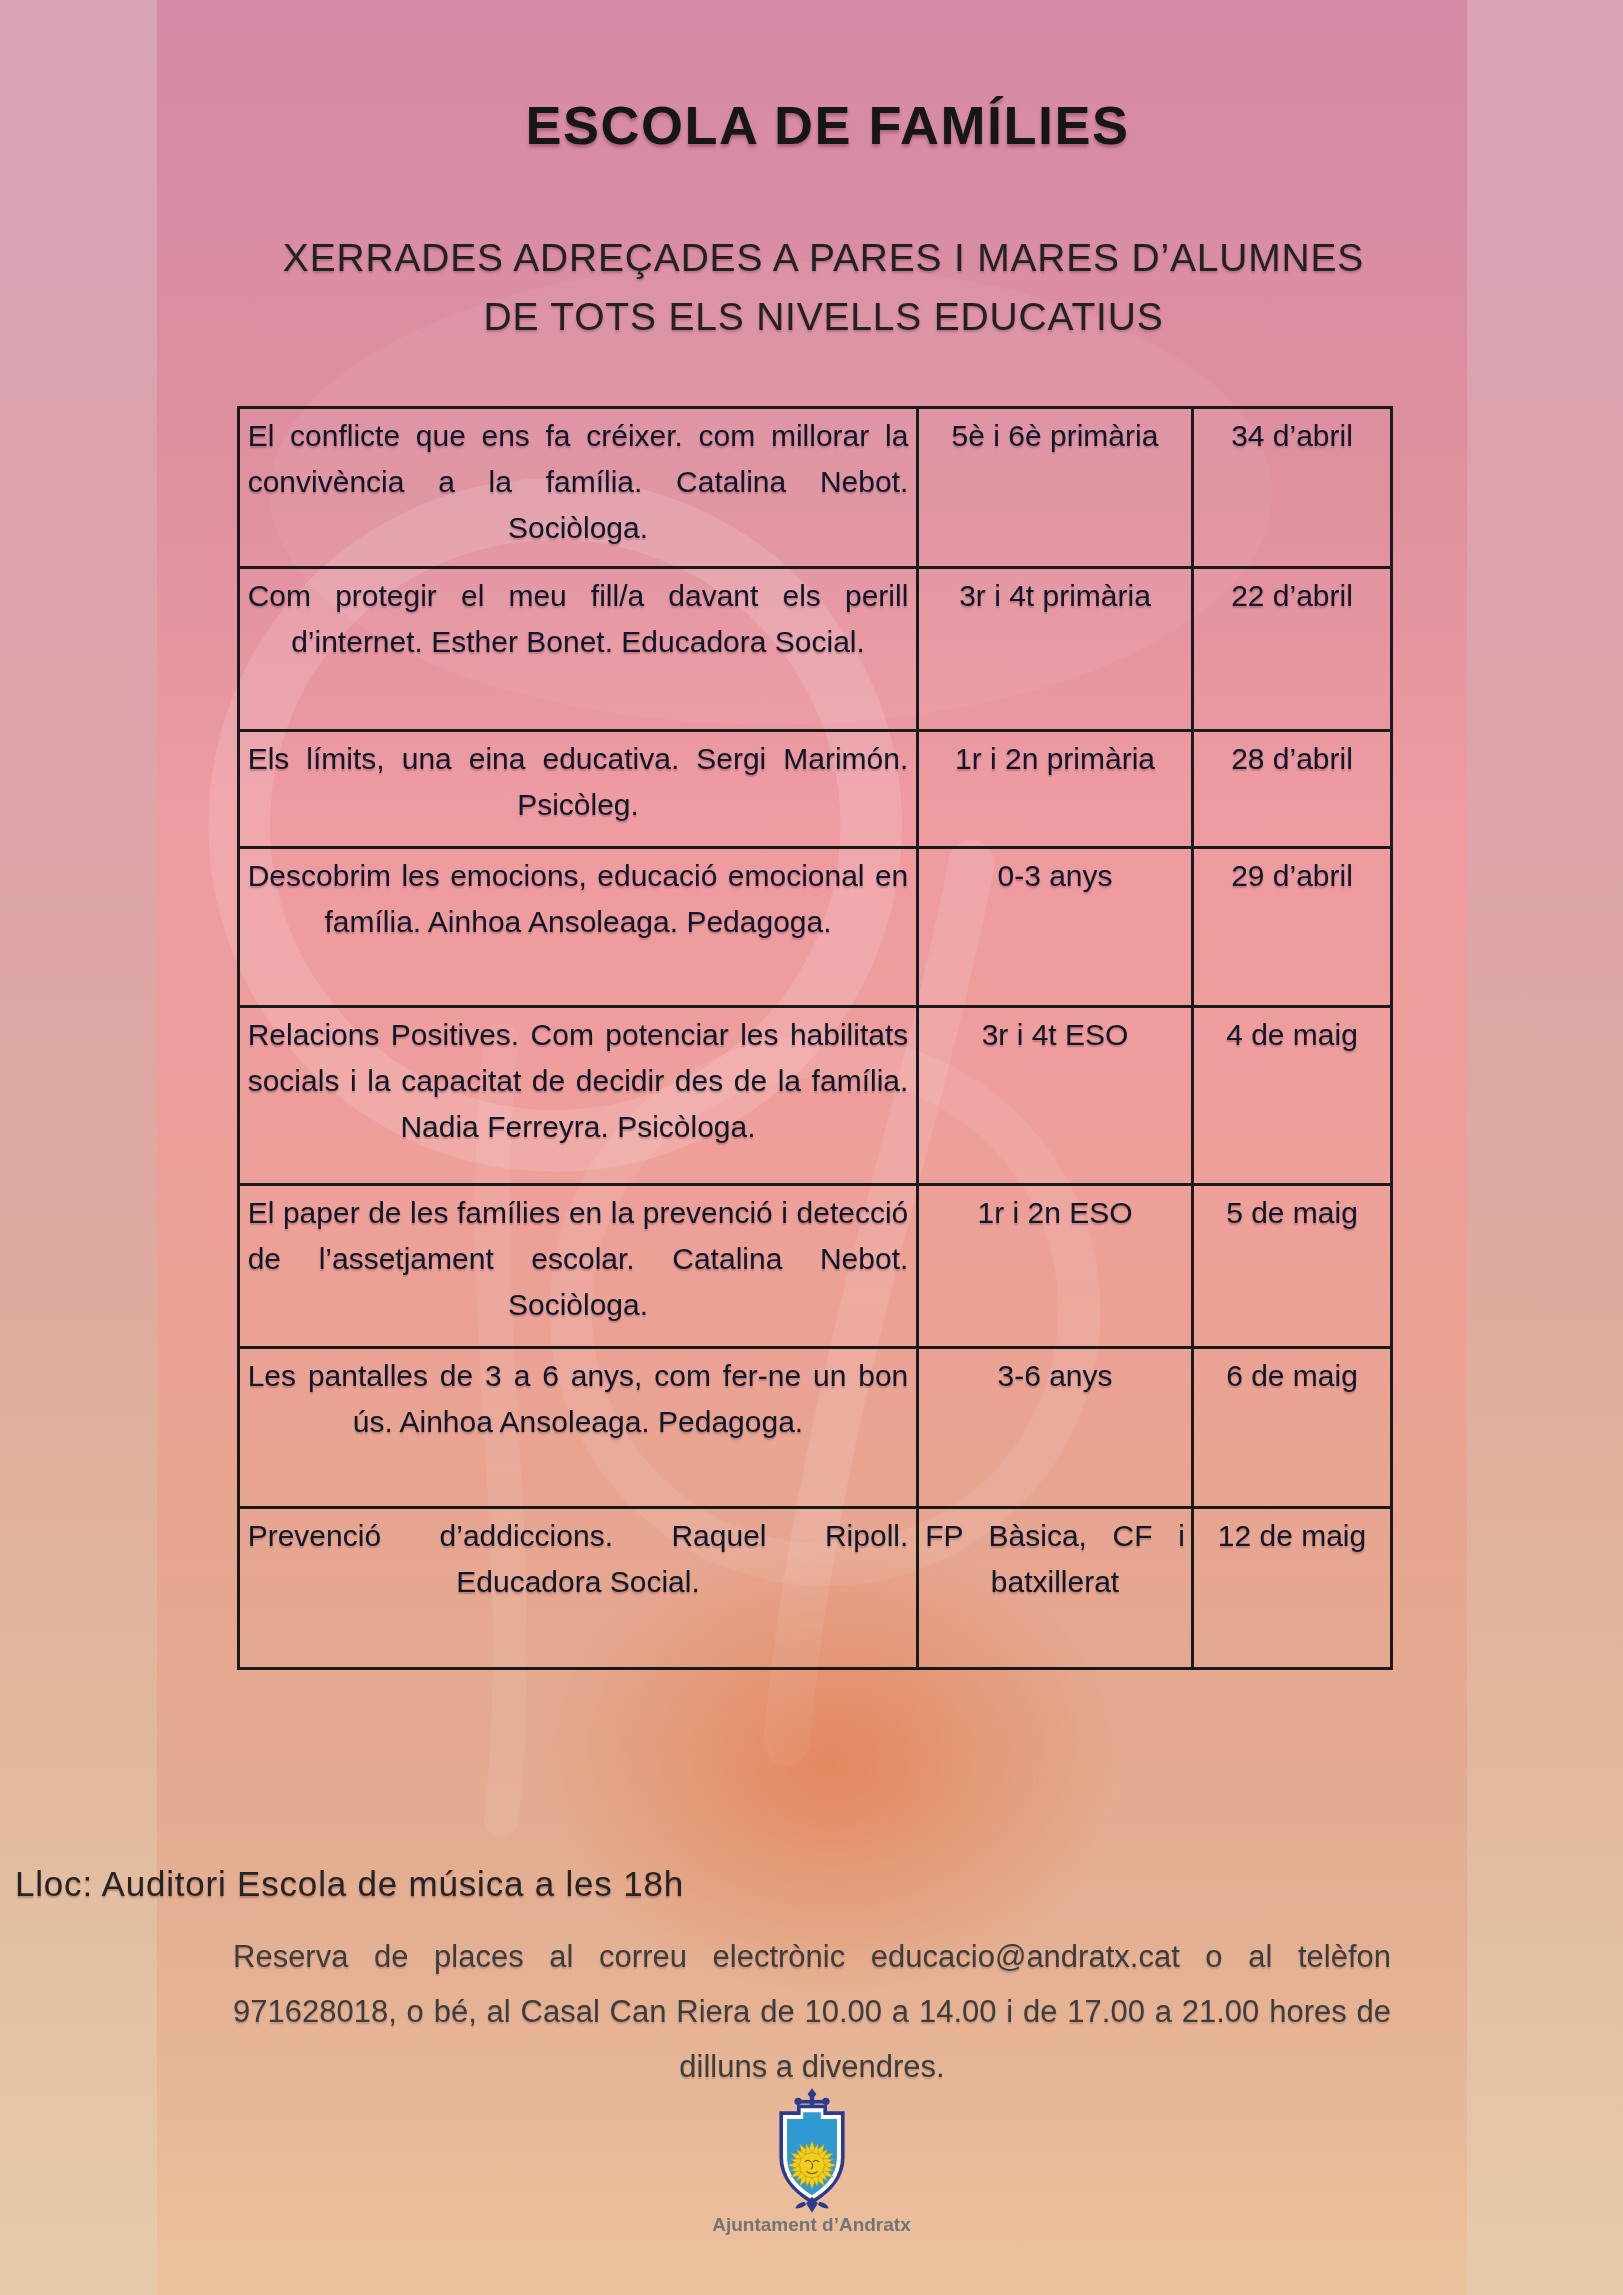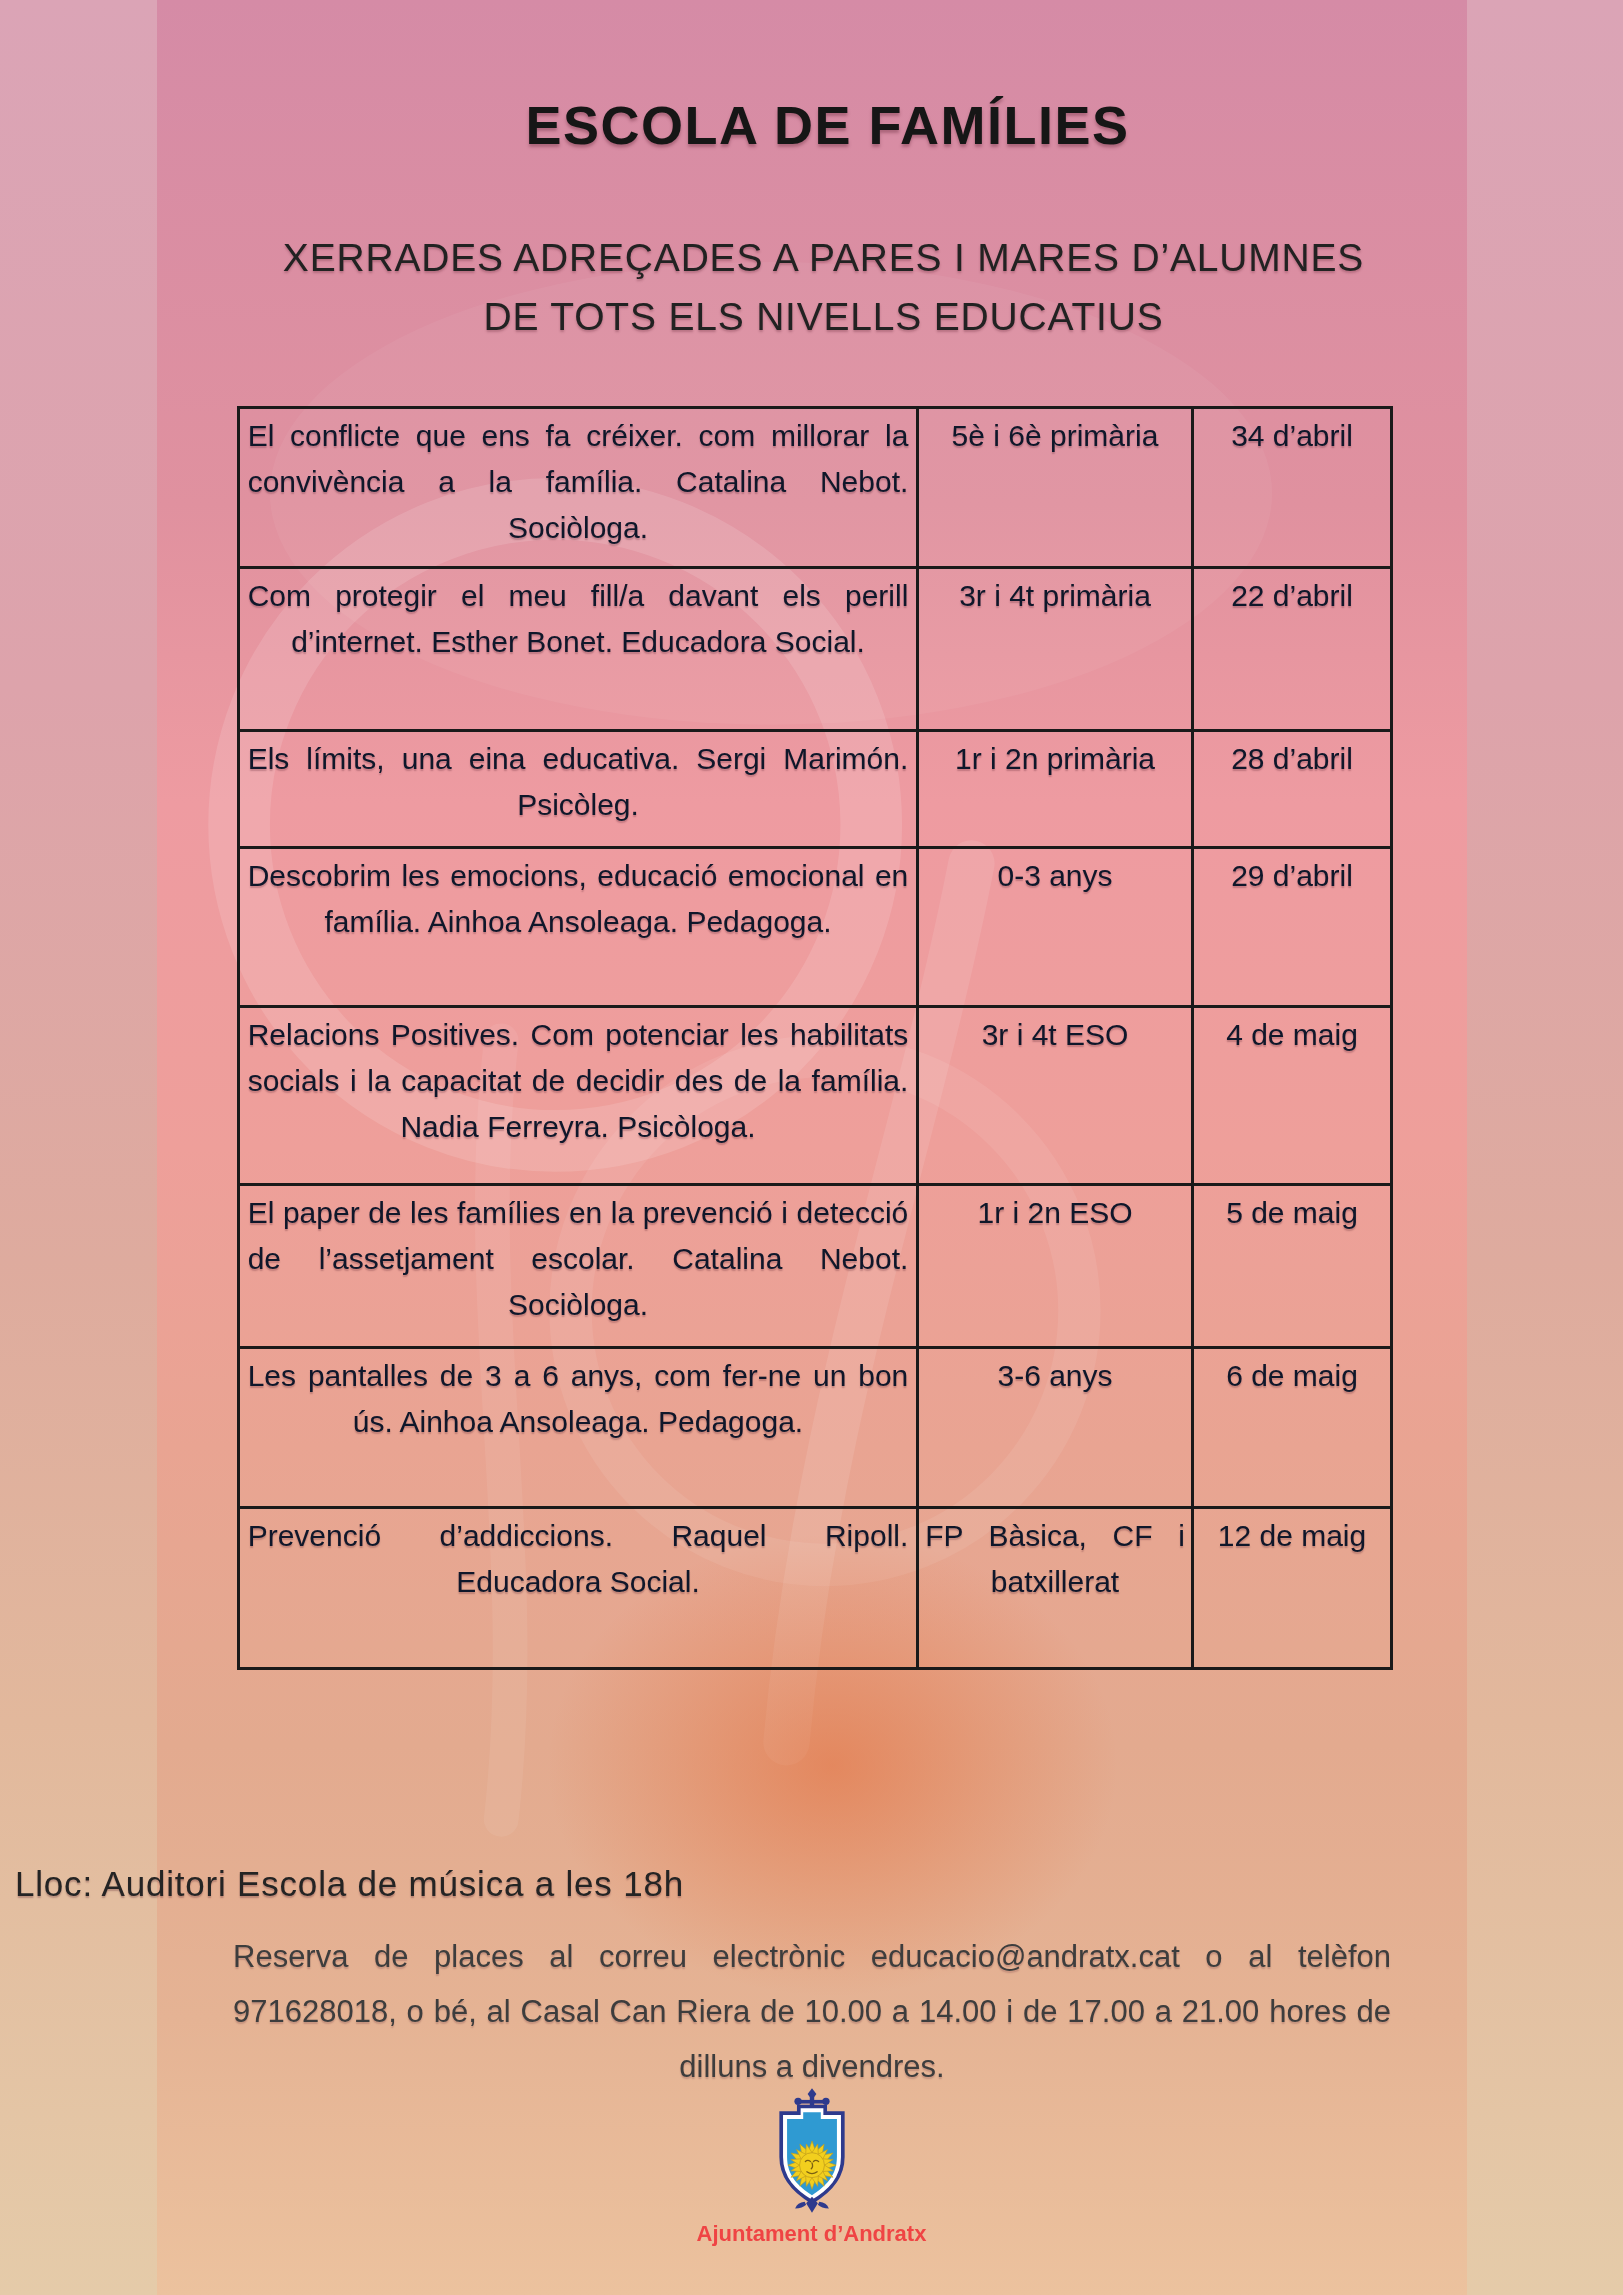--- a/index.html
+++ b/index.html
@@ -50,21 +50,21 @@
     position:absolute;top:1929px;left:233px;width:1158px;margin:0;
     font-size:31px;line-height:55px;color:#3d3d3d;
     text-align:justify;text-align-last:center;
     text-shadow:0 1.5px 1.5px rgba(80,25,40,.22);
   }
   .logo{
     position:absolute;top:2088px;left:0;width:1623px;
     display:flex;flex-direction:column;align-items:center;
   }
   .logo-caption{
-    margin-top:8px;font-size:22px;font-weight:700;color:#ef4444;
+    margin-top:1px;font-size:19px;font-weight:700;color:#737373;
   }
 </style>
 </head>
 <body>
 
 <div class="inner-bg"></div>
 
 <svg class="decor" width="1623" height="2295" viewBox="0 0 2105 2977">
   <defs>
     <radialGradient id="glow" cx="50%" cy="50%" r="50%">

